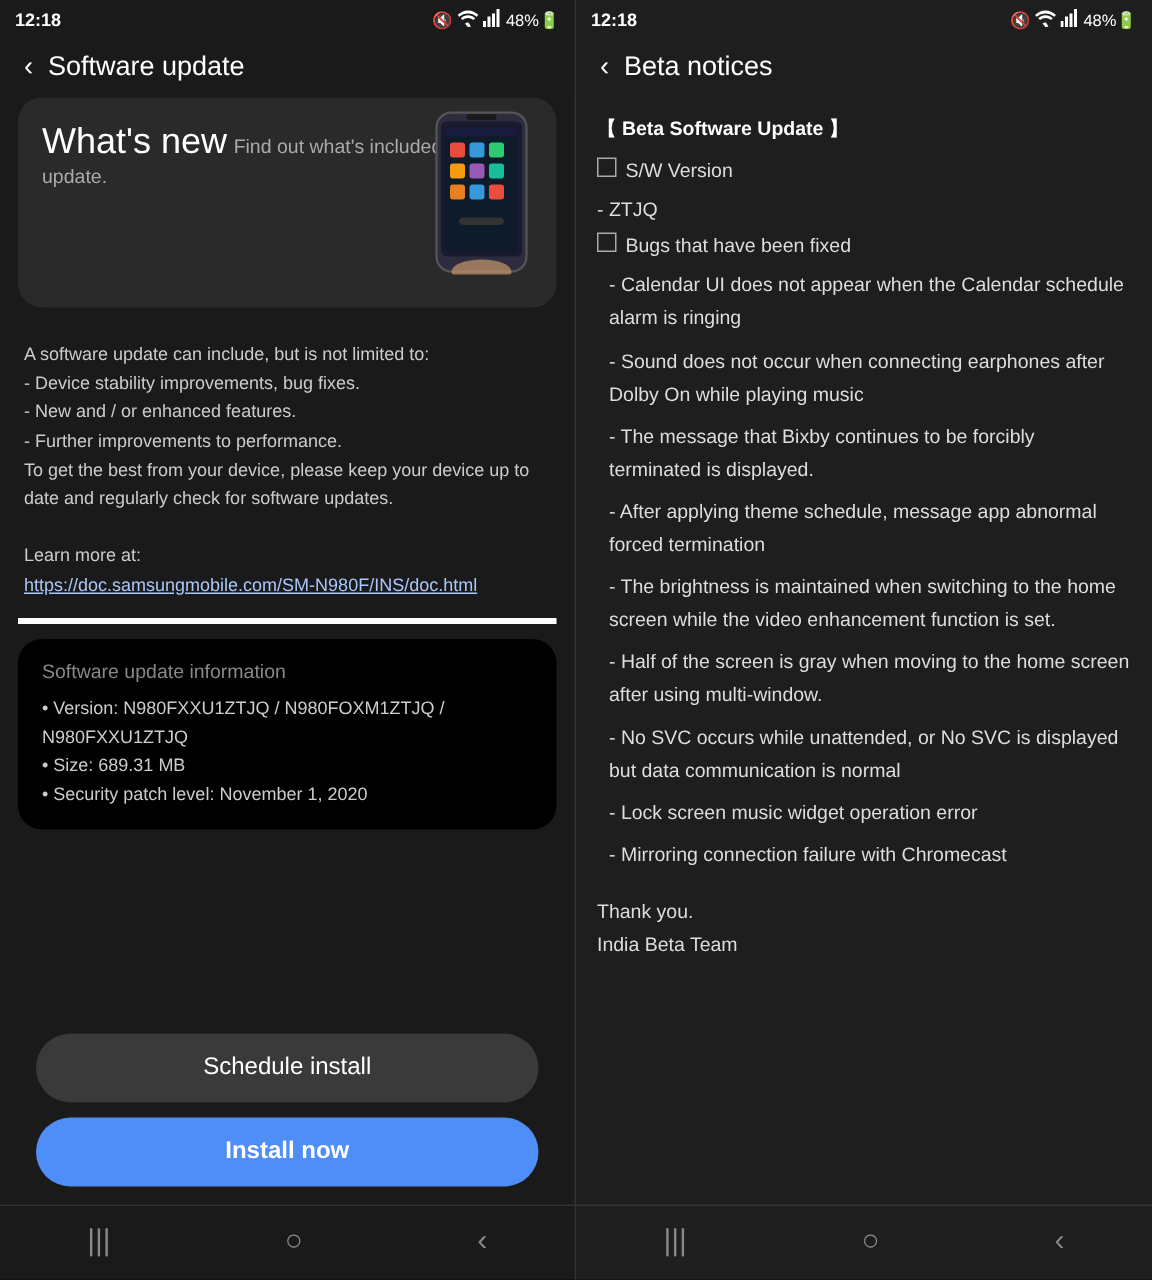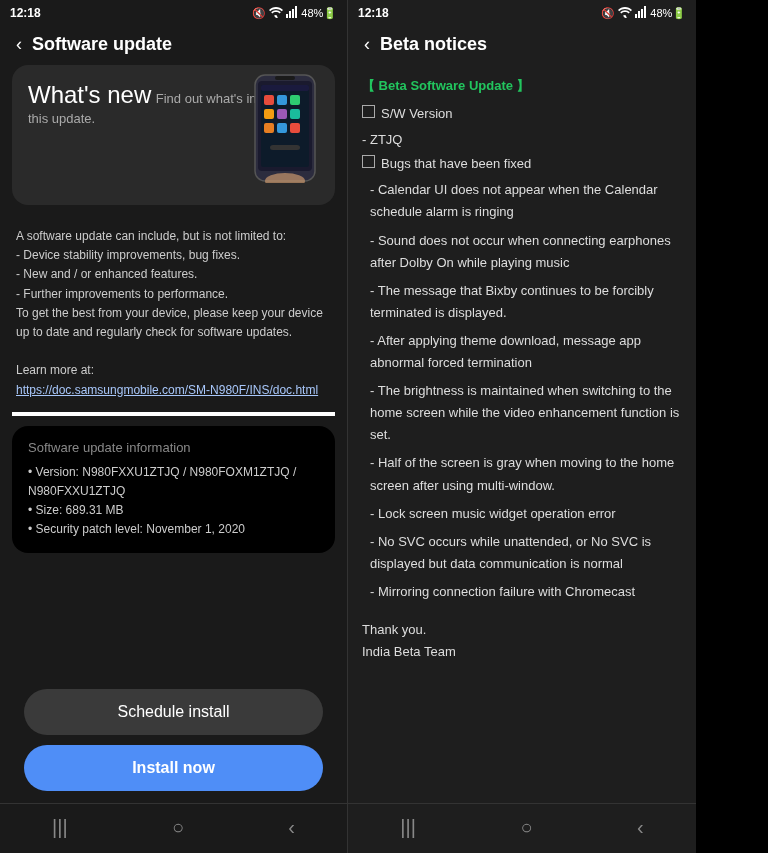--- a/index.html
+++ b/index.html
@@ -30,21 +30,21 @@
     .status-bar .icons {
       display: flex;
       align-items: center;
       gap: 3px;
       color: #fff;
       font-size: 11px;
     }
 
     
     .panel {
-      width: 348px;
+      width: 384px;
       height: 853px;
       background: #1a1a1a;
       display: flex;
       flex-direction: column;
     }
 
     .panel-left {
       border-right: 1px solid #333;
     }
 
@@ -57,21 +57,21 @@
     }
     .nav-header .back-arrow {
       color: #fff;
       font-size: 18px;
       margin-right: 10px;
       cursor: pointer;
     }
     .nav-header .title {
       color: #fff;
       font-size: 18px;
-      font-weight: 700;
+      font-weight: 400;
     }
 
     
     .content {
       flex: 1;
       overflow-y: auto;
       padding: 0 12px 12px;
       scrollbar-width: none;
     }
     .content::-webkit-scrollbar { display: none; }
@@ -192,21 +192,21 @@
       background: #1e1e1e;
     }
     .beta-content::-webkit-scrollbar { display: none; }
     .beta-text {
       color: #ddd;
       font-size: 13px;
       line-height: 1.7;
     }
     .beta-text .bracket-title {
       font-weight: 600;
-      color: #22c55e;
+      color: #ffffff;
       margin-bottom: 6px;
       display: block;
     }
     .beta-text .section-item {
       display: block;
       margin-bottom: 2px;
     }
     .beta-text .bullet-item {
       display: block;
       padding-left: 8px;
@@ -381,25 +381,25 @@
 
       <div class="checkbox-item" style="margin-top:0;">
         <span class="checkbox-square"></span>
         <span>Bugs that have been fixed</span>
       </div>
 
       <div id="bugs-list">
           <span class="bullet-item">- Calendar UI does not appear when the Calendar schedule alarm is ringing</span>
           <span class="bullet-item">- Sound does not occur when connecting earphones after Dolby On while playing music</span>
           <span class="bullet-item">- The message that Bixby continues to be forcibly terminated is displayed.</span>
-          <span class="bullet-item">- After applying theme download, message app abnormal forced termination</span>
+          <span class="bullet-item">- After applying theme schedule, message app abnormal forced termination</span>
           <span class="bullet-item">- The brightness is maintained when switching to the home screen while the video enhancement function is set.</span>
           <span class="bullet-item">- Half of the screen is gray when moving to the home screen after using multi-window.</span>
+          <span class="bullet-item">- No SVC occurs while unattended, or No SVC is displayed but data communication is normal</span>
           <span class="bullet-item">- Lock screen music widget operation error</span>
-          <span class="bullet-item">- No SVC occurs while unattended, or No SVC is displayed but data communication is normal</span>
           <span class="bullet-item">- Mirroring connection failure with Chromecast</span>
         </div>
 
       <div class="thank-you">Thank you.<br>India Beta Team</div>
     </div>
   </div>
 
   <div class="bottom-nav" style="background:#1e1e1e;">
     <span class="nav-icon">|||</span>
     <span class="nav-icon">○</span>

